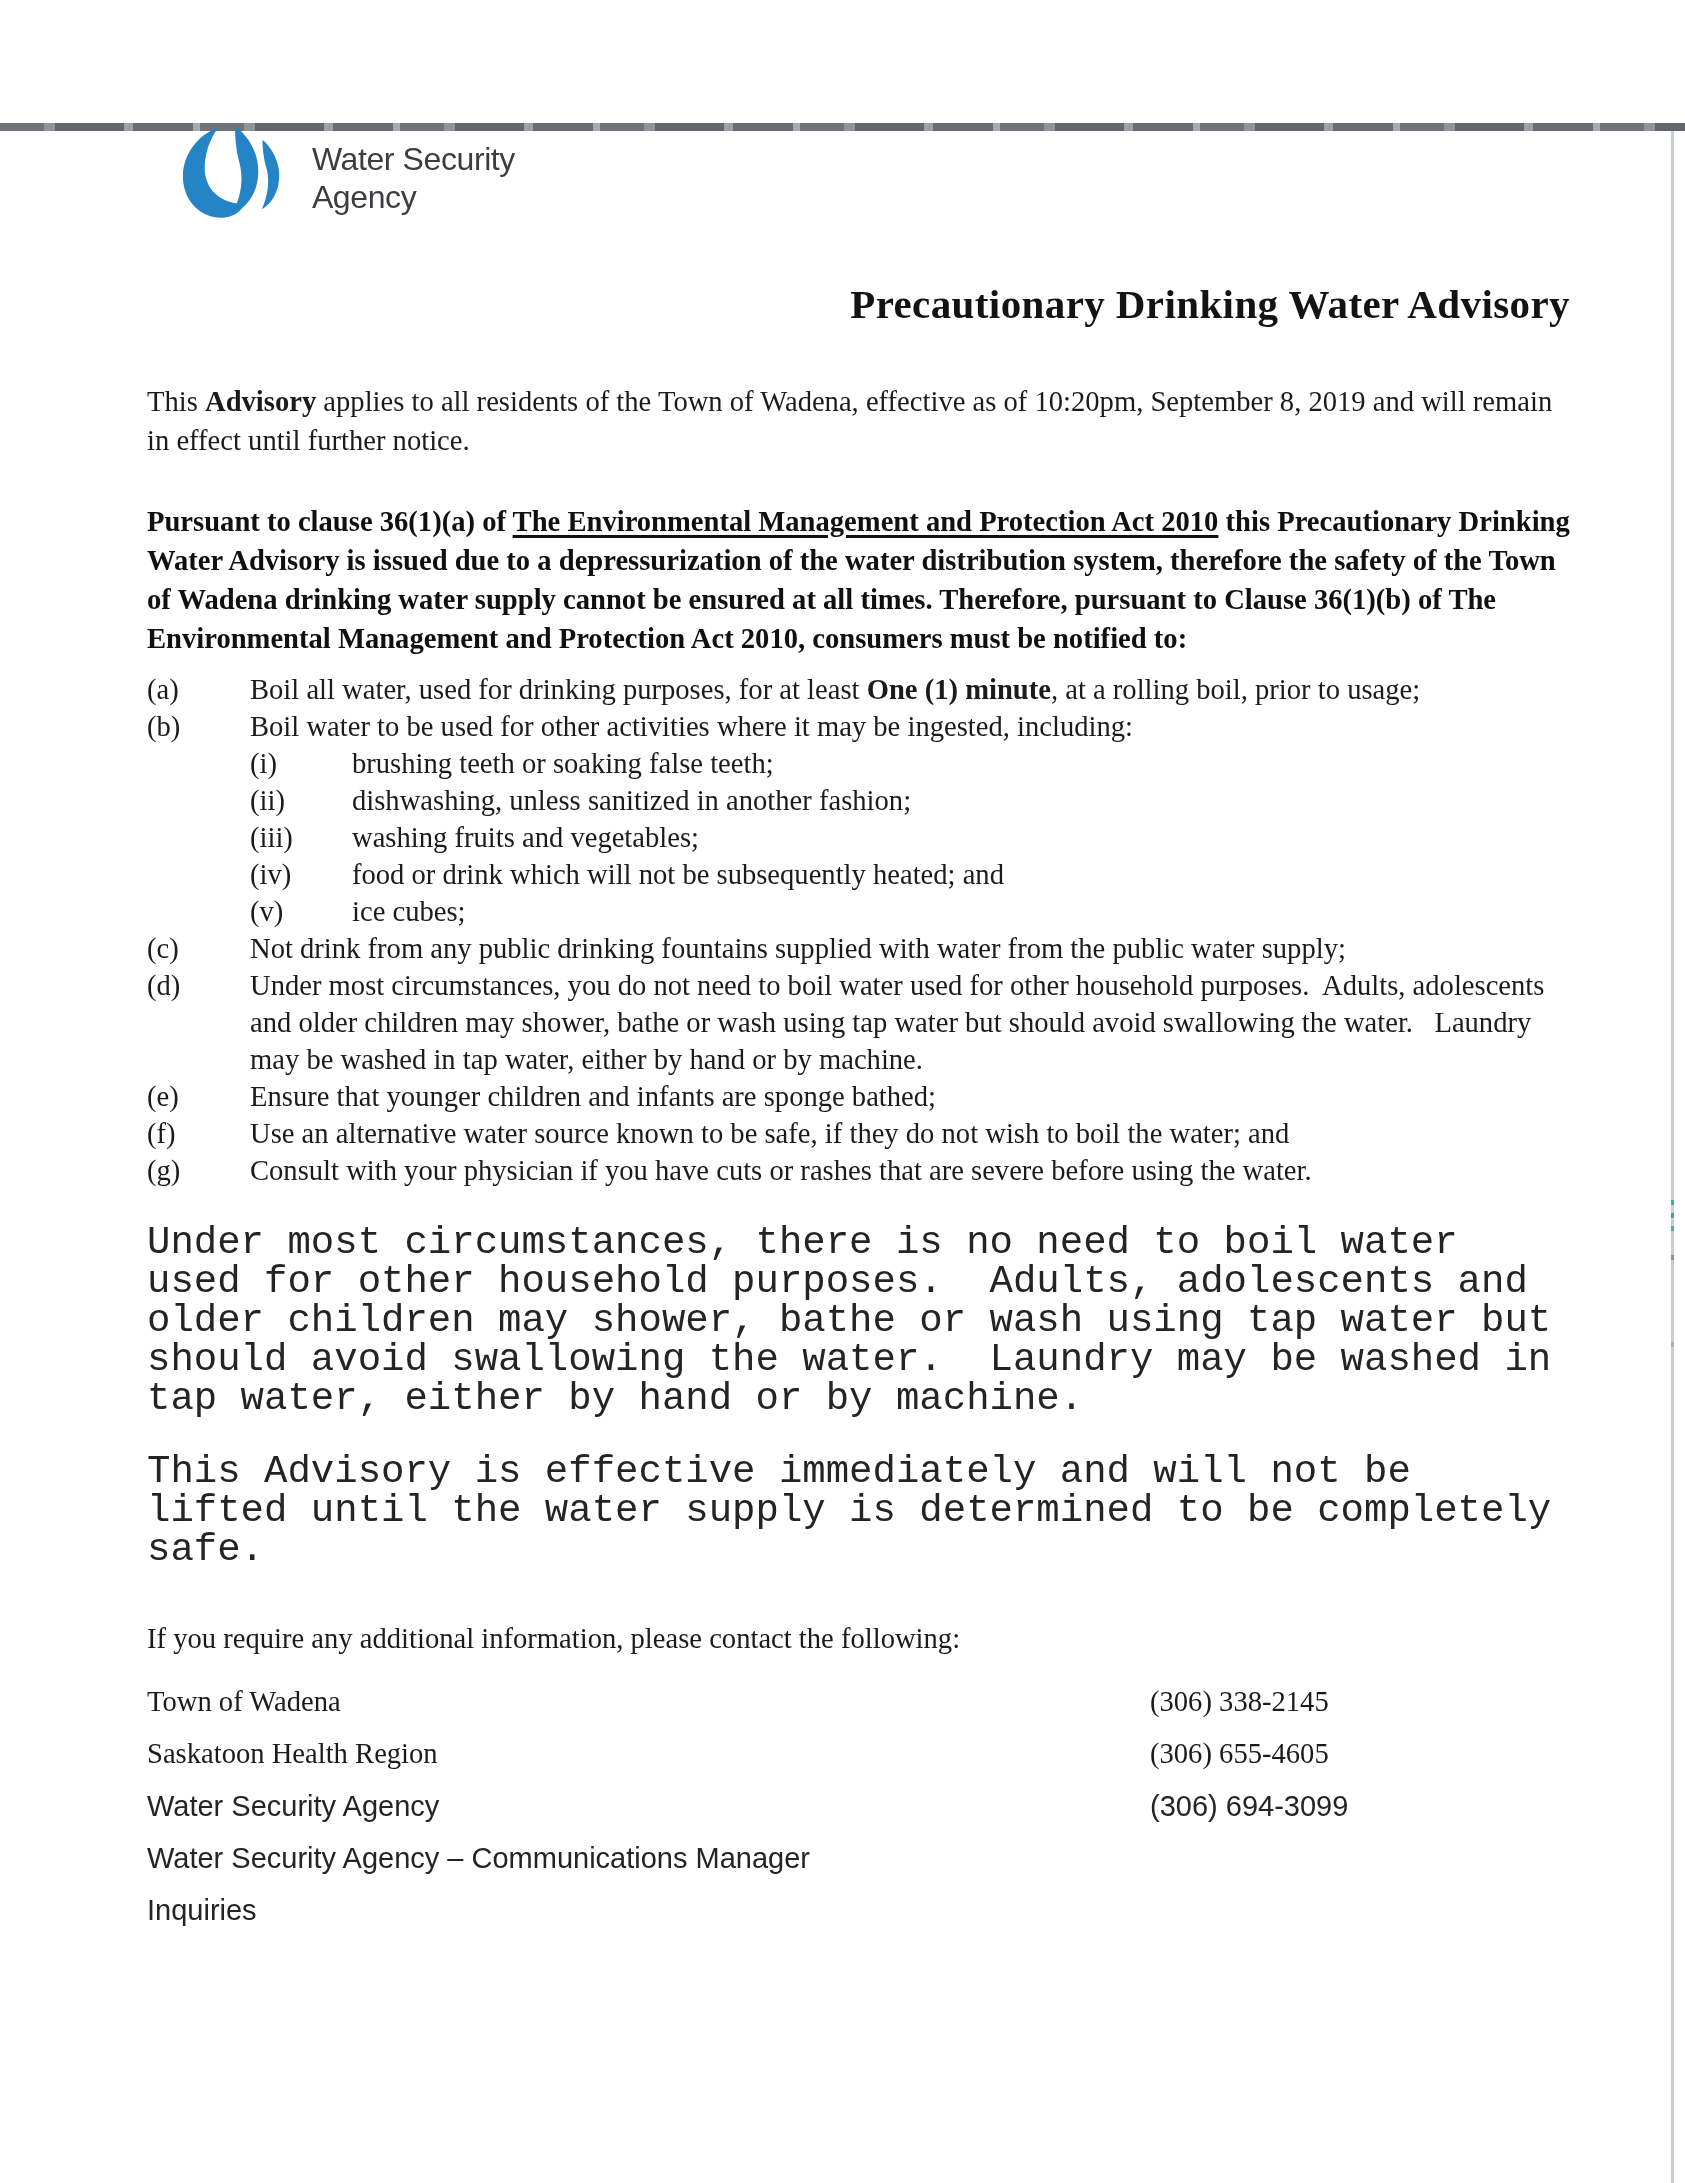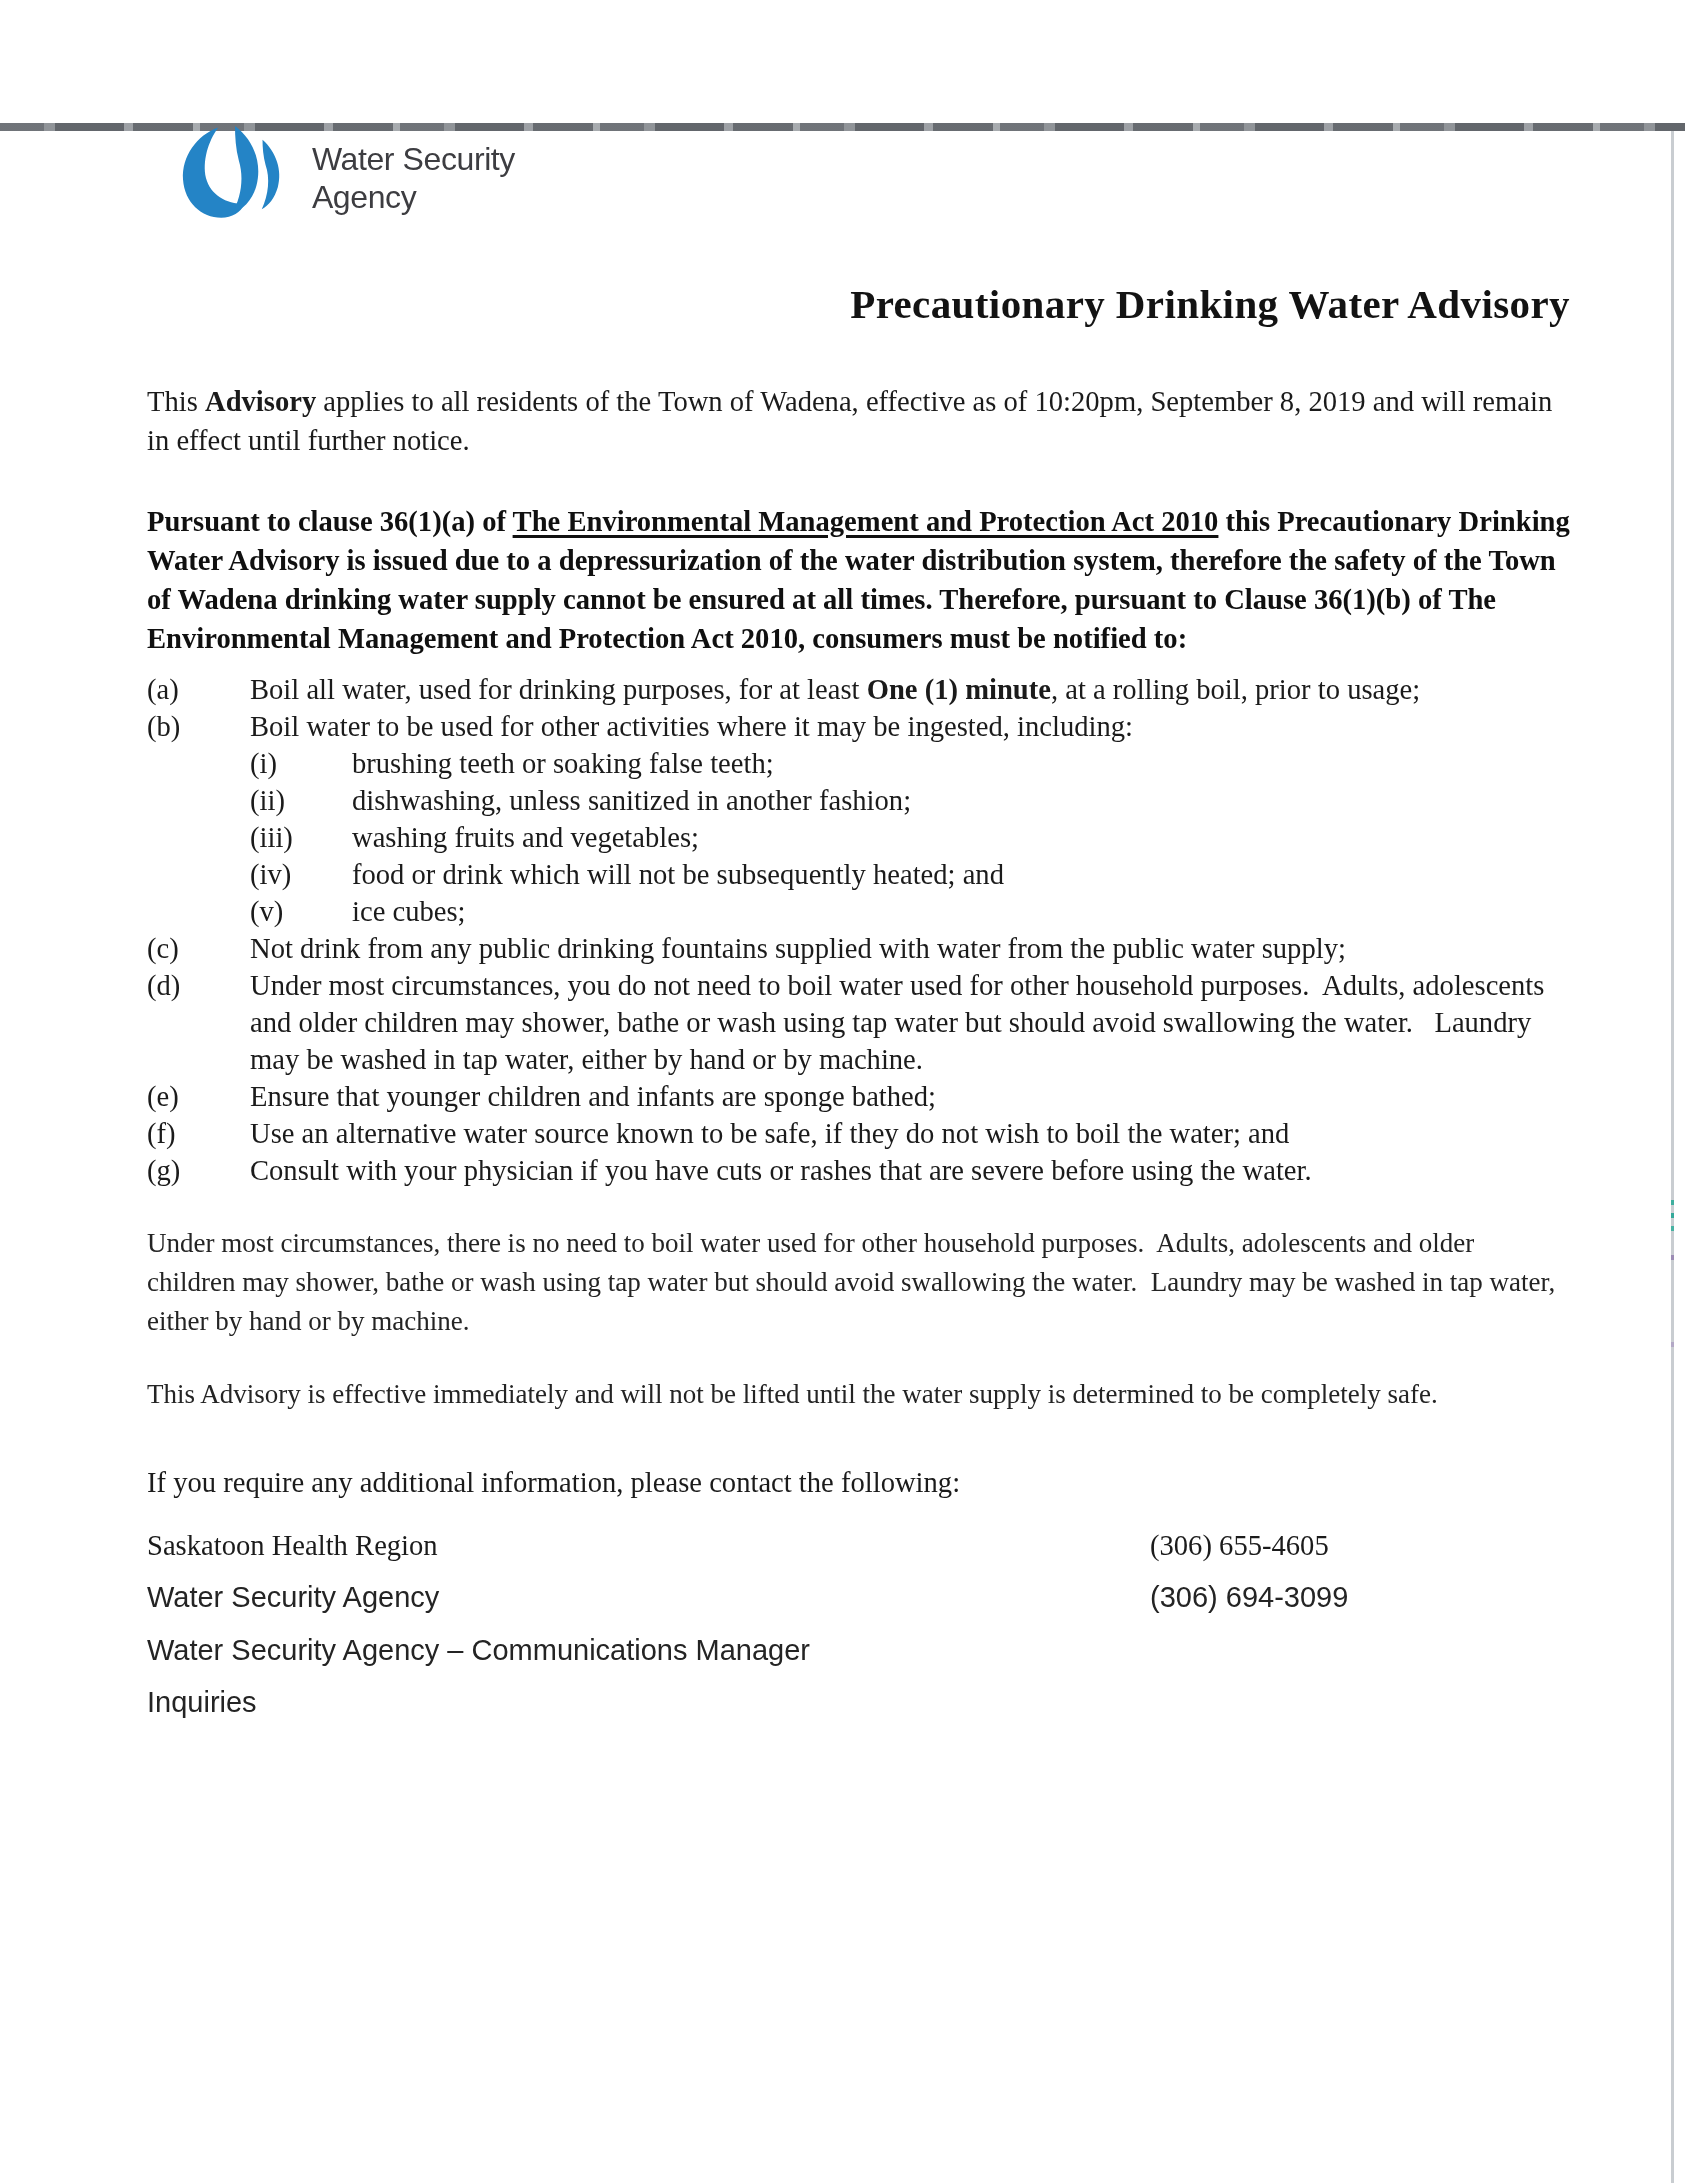--- a/index.html
+++ b/index.html
@@ -56,22 +56,22 @@
   .list { margin: 13.4px 0 0; }
   .row { display: flex; font-size: 28.6px; line-height: 37px; }
   .row .mk { flex: 0 0 103px; }
   .row .bd { flex: 1; max-width: 1320px; }
   .row.sub { margin-left: 103px; }
   .row.sub .mk { flex: 0 0 102px; }
   .b { font-weight: bold; }
 
   
   .p-sans {
-    font-family: Liberation Serif, serif;
-    font-size: 27px; line-height: 39px; color: #242424; max-width: 1419px;
+    font-family: Liberation Mono, monospace;
+    font-size: 39px; line-height: 39px; color: #242424; max-width: 1419px;
   }
   .p-household { margin: 35px 0 0; }
   .p-effective { margin: 34px 0 0; }
 
   .p-contact-intro { margin: 49px 0 0; font-size: 28.6px; line-height: 39px; }
 
   
   .contacts { margin: 23.5px 0 0; }
   .crow { display: flex; margin-top: 13.4px; font-size: 28.6px; line-height: 39px; }
   .crow.sans { font-family: "Liberation Sans", "DejaVu Sans", sans-serif; font-size: 29px; color: #242424; }
@@ -172,20 +172,24 @@
     </div>
 
     <p class="p-sans p-household">Under most circumstances, there is no need to boil water used for other household purposes.&nbsp; Adults, adolescents and older children may shower, bathe or wash using tap water but should avoid swallowing the water.&nbsp; Laundry may be washed in tap water, either by hand or by machine.</p>
 
     <p class="p-sans p-effective">This Advisory is effective immediately and will not be lifted until the water supply is determined to be completely safe.</p>
 
     <p class="p-contact-intro">If you require any additional information, please contact the following:</p>
 
     <div class="contacts">
       <div class="crow">
+        <span class="cname">Town of Wadena</span>
+        <span class="cphone">(306) 338-2145</span>
+      </div>
+      <div class="crow">
         <span class="cname">Saskatoon Health Region</span>
         <span class="cphone">(306) 655-4605</span>
       </div>
       <div class="crow sans">
         <span class="cname">Water Security Agency</span>
         <span class="cphone">(306) 694-3099</span>
       </div>
       <div class="crow sans">
         <span class="cname">Water Security Agency – Communications Manager</span>
       </div>

